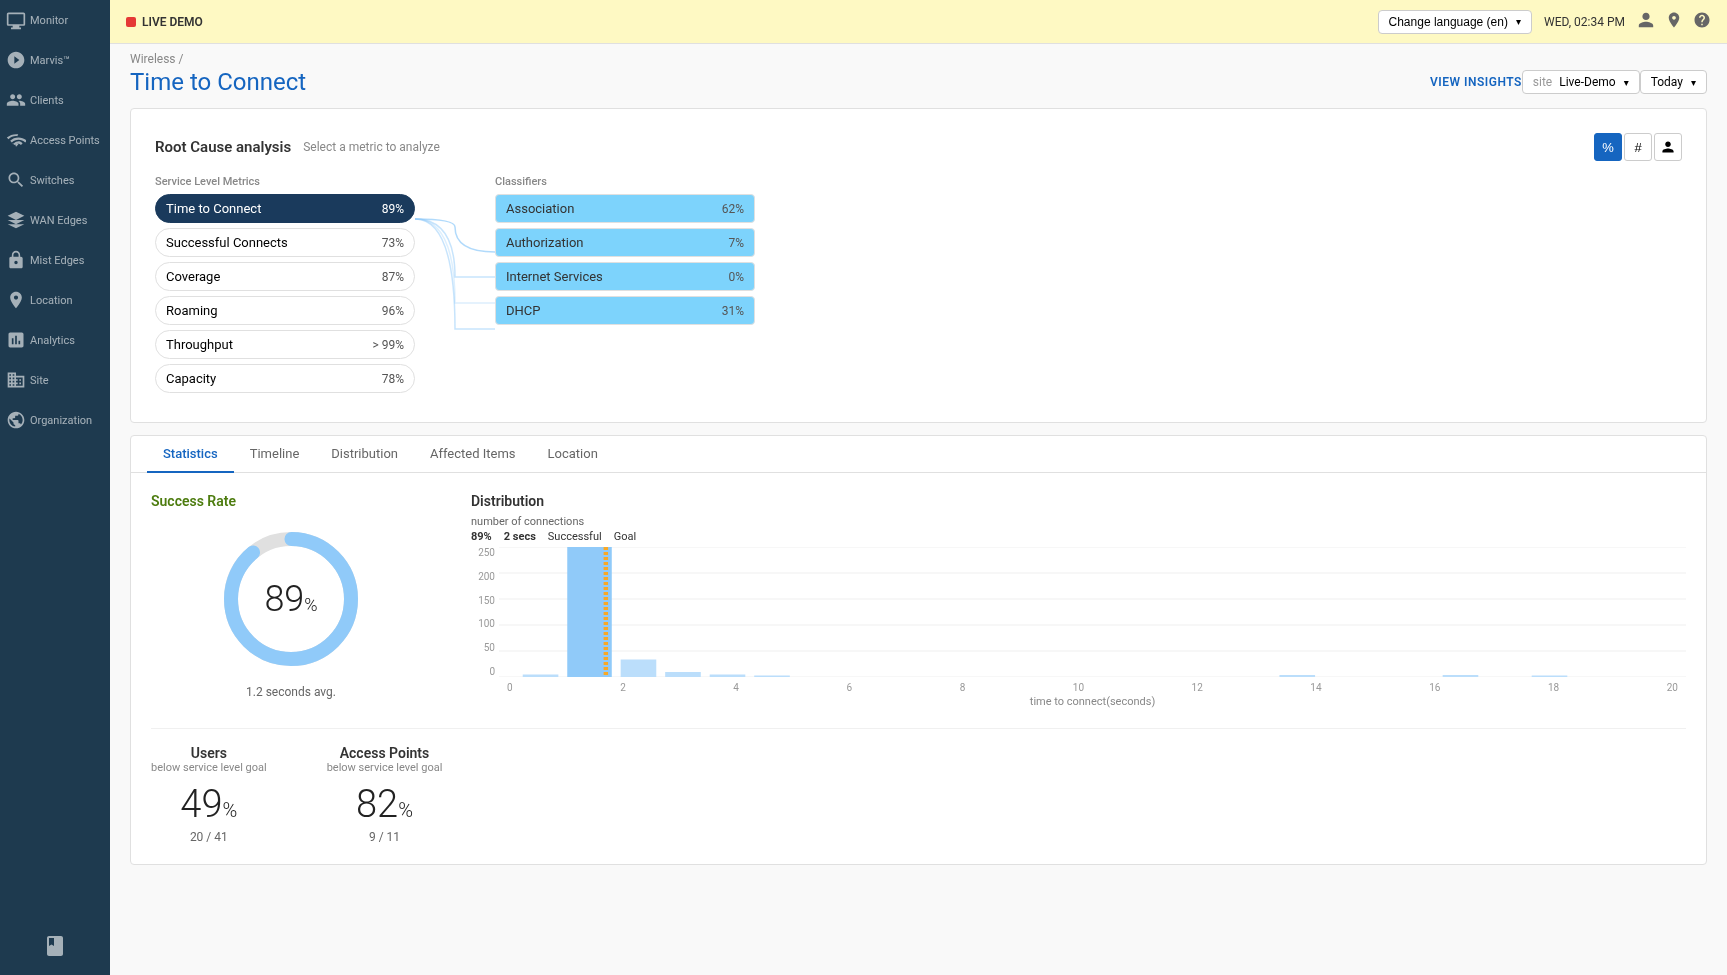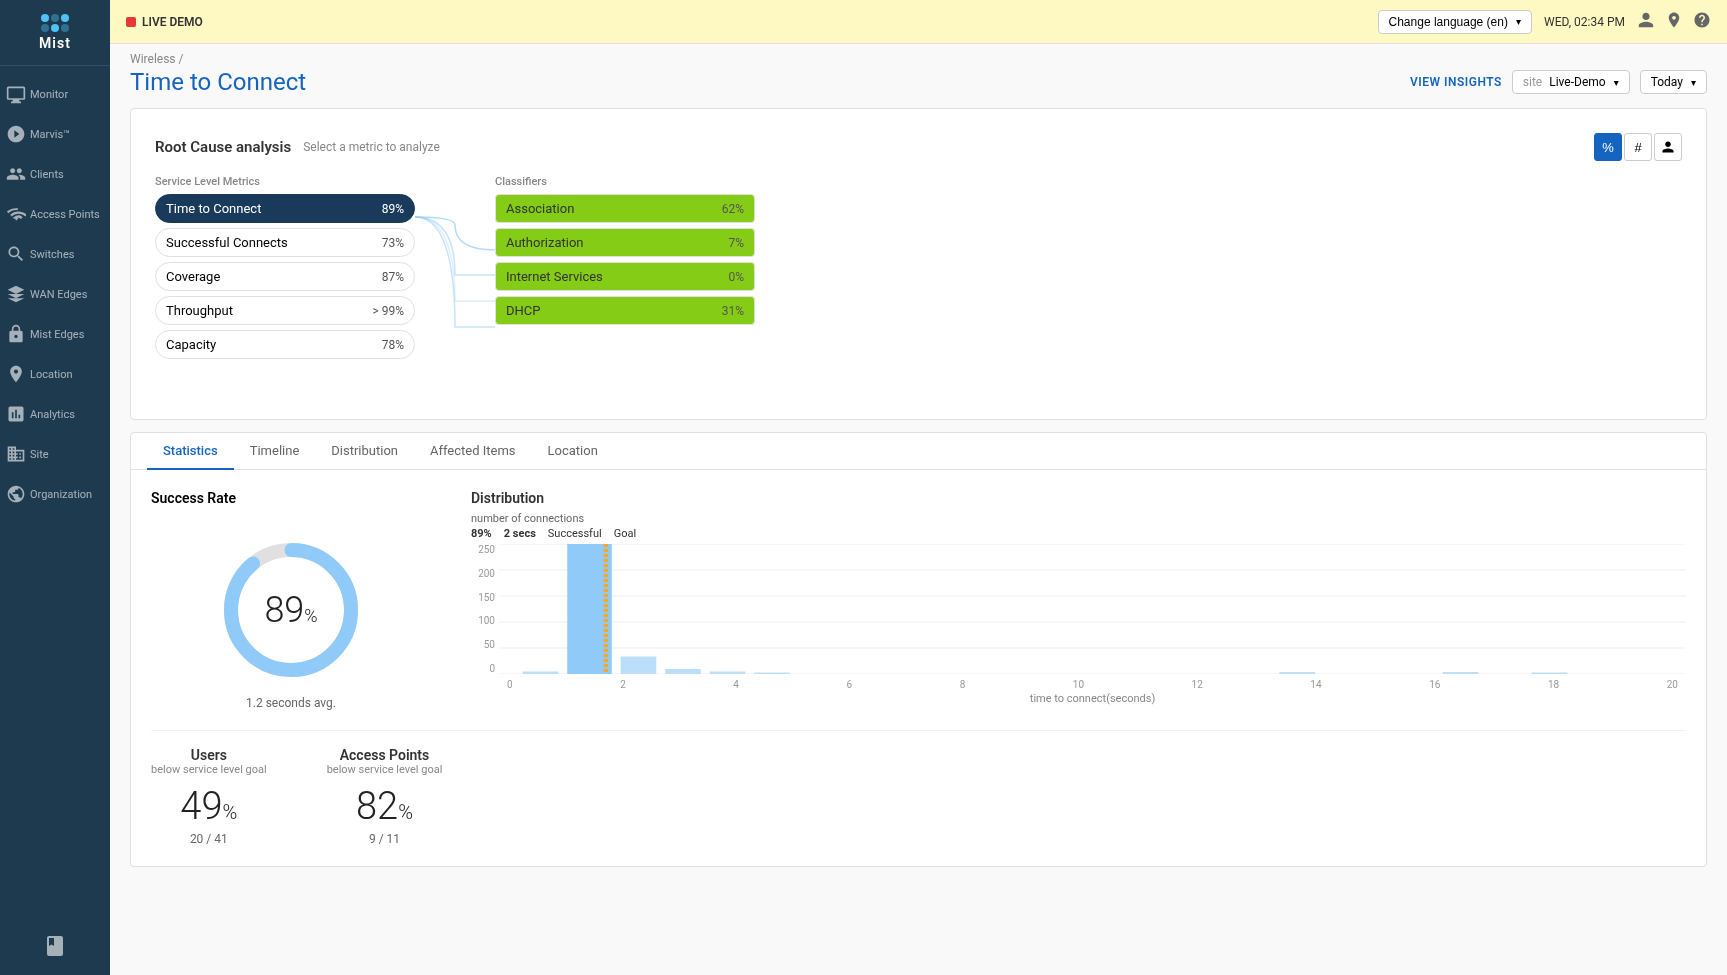--- a/index.html
+++ b/index.html
@@ -109,21 +109,21 @@
     .breadcrumb { padding: 8px 0 2px; font-size: 12px; color: #888; }
 
     
     .page-title-row {
       display: flex;
       align-items: center;
       justify-content: space-between;
       padding-bottom: 12px;
     }
     .page-title { font-size: 24px; font-weight: 400; color: #1565c0; }
-    .page-actions { display: flex; align-items: center; gap: 10px; }
+    .page-actions { display: flex; align-items: center; }
     .view-insights-btn {
       font-size: 12px;
       color: #1565c0;
       text-transform: uppercase;
       font-weight: 600;
       cursor: pointer;
       letter-spacing: 0.5px;
     }
     .site-dropdown, .today-dropdown {
       border: 1px solid #ccc;
@@ -196,21 +196,21 @@
     .metric-pct { font-size: 12px; color: #555; }
 
     .classifier-row {
       display: flex;
       align-items: center;
       justify-content: space-between;
       padding: 6px 10px;
       border: 1px solid #e0e0e0;
       border-radius: 4px;
       margin-bottom: 5px;
-      background: #84cc16;
+      background: #7dd3fc;
       gap: 37px;
     }
     .classifier-name { font-size: 13px; color: #333; }
     .classifier-pct { font-size: 12px; color: #555; }
 
     
     .tabs-section {
       background: #fff;
       border: 1px solid #e0e0e0;
       border-radius: 4px;
@@ -230,21 +230,21 @@
     }
     .tab.active { color: #1565c0; border-bottom-color: #1565c0; font-weight: 500; }
 
     .tab-content { padding: 20px; }
 
     
     .stats-row { display: flex; gap: 40px; align-items: flex-start; }
 
     
     .success-rate-section { min-width: 280px; }
-    .section-label { font-size: 14px; font-weight: 600; color: #000000; margin-bottom: 24px; }
+    .section-label { font-size: 14px; font-weight: 600; color: #4d7c0f; margin-bottom: 10px; }
     .donut-container { display: flex; flex-direction: column; align-items: center; }
     .donut-wrap { position: relative; width: 160px; height: 160px; }
     .donut-wrap svg { width: 160px; height: 160px; }
     .donut-center {
       position: absolute;
       top: 50%; left: 50%;
       transform: translate(-50%, -50%);
       text-align: center;
     }
     .donut-pct { font-size: 36px; font-weight: 300; color: #222; }
@@ -263,33 +263,20 @@
     .stat-block-num { font-size: 38px; font-weight: 300; color: #222; }
     .stat-block-num .pct-sym { font-size: 20px; }
     .stat-block-detail { font-size: 12px; color: #666; margin-top: 4px; }
 
     .chevron-down { display: inline-block; margin-left: 4px; font-size: 10px; }
   </style>
 </head>
 <body>
 
 <div class="sidebar">
-  <div class="sidebar-logo">
-    <div class="logo-mark">
-      <div class="logo-dots">
-        <div class="logo-dot"></div>
-        <div class="logo-dot dim"></div>
-        <div class="logo-dot"></div>
-        <div class="logo-dot dim"></div>
-        <div class="logo-dot"></div>
-        <div class="logo-dot dim"></div>
-      </div>
-      <span class="logo-text">Mist</span>
-    </div>
-  </div>
   <div class="sidebar-nav">
 
     <div class="nav-item">
       <svg viewBox="0 0 24 24" fill="currentColor">
           <path d="M21 3H3c-1.1 0-2 .9-2 2v12c0 1.1.9 2 2 2h5v2H6v2h12v-2h-2v-2h5c1.1 0 2-.9 2-2V5c0-1.1-.9-2-2-2zm0 14H3V5h18v12z"></path>
         </svg>
       <span>Monitor</span>
     </div>
 
     <div class="nav-item">
@@ -446,20 +433,24 @@
           </div>
           <div class="metric-row">
             <span class="metric-name">Successful Connects</span>
             <span class="metric-pct">73%</span>
           </div>
           <div class="metric-row">
             <span class="metric-name">Coverage</span>
             <span class="metric-pct">87%</span>
           </div>
           <div class="metric-row">
+            <span class="metric-name">Roaming</span>
+            <span class="metric-pct">96%</span>
+          </div>
+          <div class="metric-row">
             <span class="metric-name">Throughput</span>
             <span class="metric-pct">&gt; 99%</span>
           </div>
           <div class="metric-row">
             <span class="metric-name">Capacity</span>
             <span class="metric-pct">78%</span>
           </div>
         </div>
 
         <div style="width:80px;display:flex;align-items:center;position:relative;margin-top:20px;">

